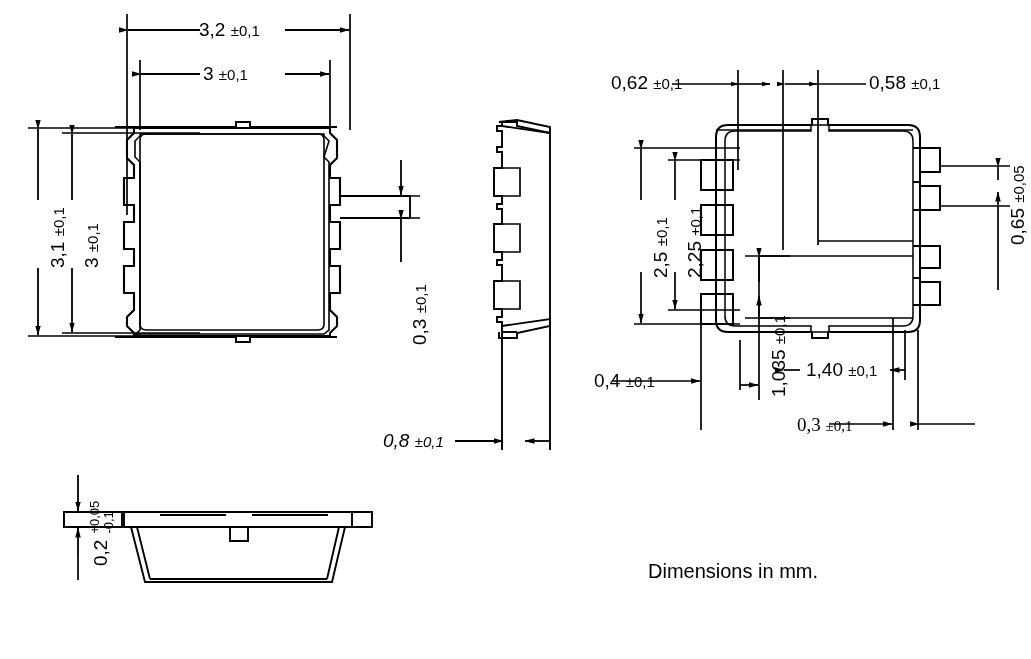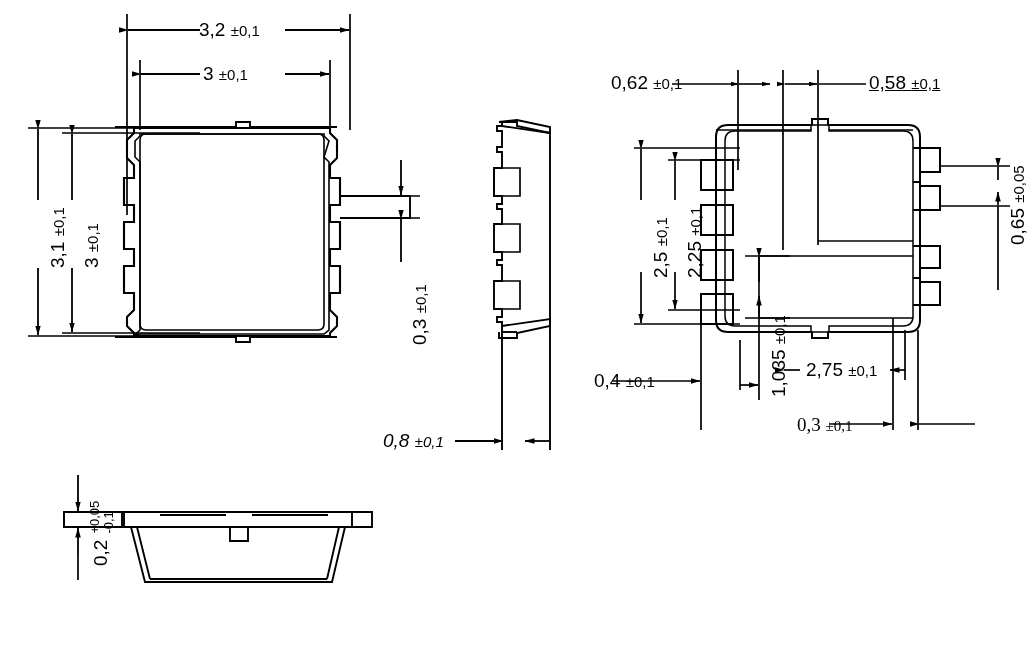--- a/index.html
+++ b/index.html
@@ -303,21 +303,21 @@
 
   <div class="lbl rot" style="left:88px; top:566px;">
     <span>0,2</span><span style="display:inline-block;width:6px"></span><span class="stack"><span>+0,05</span><span>-0,1</span></span>
   </div>
 
   <div class="lbl" style="left:611px; top:73px;">
     <span>0,62</span>
     <span class="tol">±0,1</span>
   </div>
 
-  <div class="lbl" style="left:869px; top:73px;text-decoration:underline;">
+  <div class="lbl" style="left:869px; top:73px;">
     <span>0,58</span>
     <span class="tol">±0,1</span>
   </div>
 
   <div class="lbl rot" style="left:651px; top:278px;">
     <span>2,5</span>
     <span class="tol">±0,1</span>
   </div>
 
   <div class="lbl rot" style="left:685px; top:278px;">
@@ -329,28 +329,29 @@
     <span>0,65</span>
     <span class="tol">±0,05</span>
   </div>
 
   <div class="lbl" style="left:594px; top:371px;">
     <span>0,4</span>
     <span class="tol">±0,1</span>
   </div>
 
   <div class="lbl" style="left:806px; top:360px;">
-    <span>2,75</span>
+    <span>1,40</span>
     <span class="tol">±0,1</span>
   </div>
 
   <div class="lbl rot" style="left:769px; top:397px;">
     <span>1,035</span>
     <span class="tol">±0,1</span>
   </div>
 
   <div class="lbl" style="left:797px; top:415px;font-family:Liberation Serif, serif;">
     <span>0,3</span>
     <span class="tol">±0,1</span>
   </div>
 
+  <div class="lbl note" style="left:648px; top:561px;">Dimensions in mm.</div>
 
 </div>
 
 </body></html>

